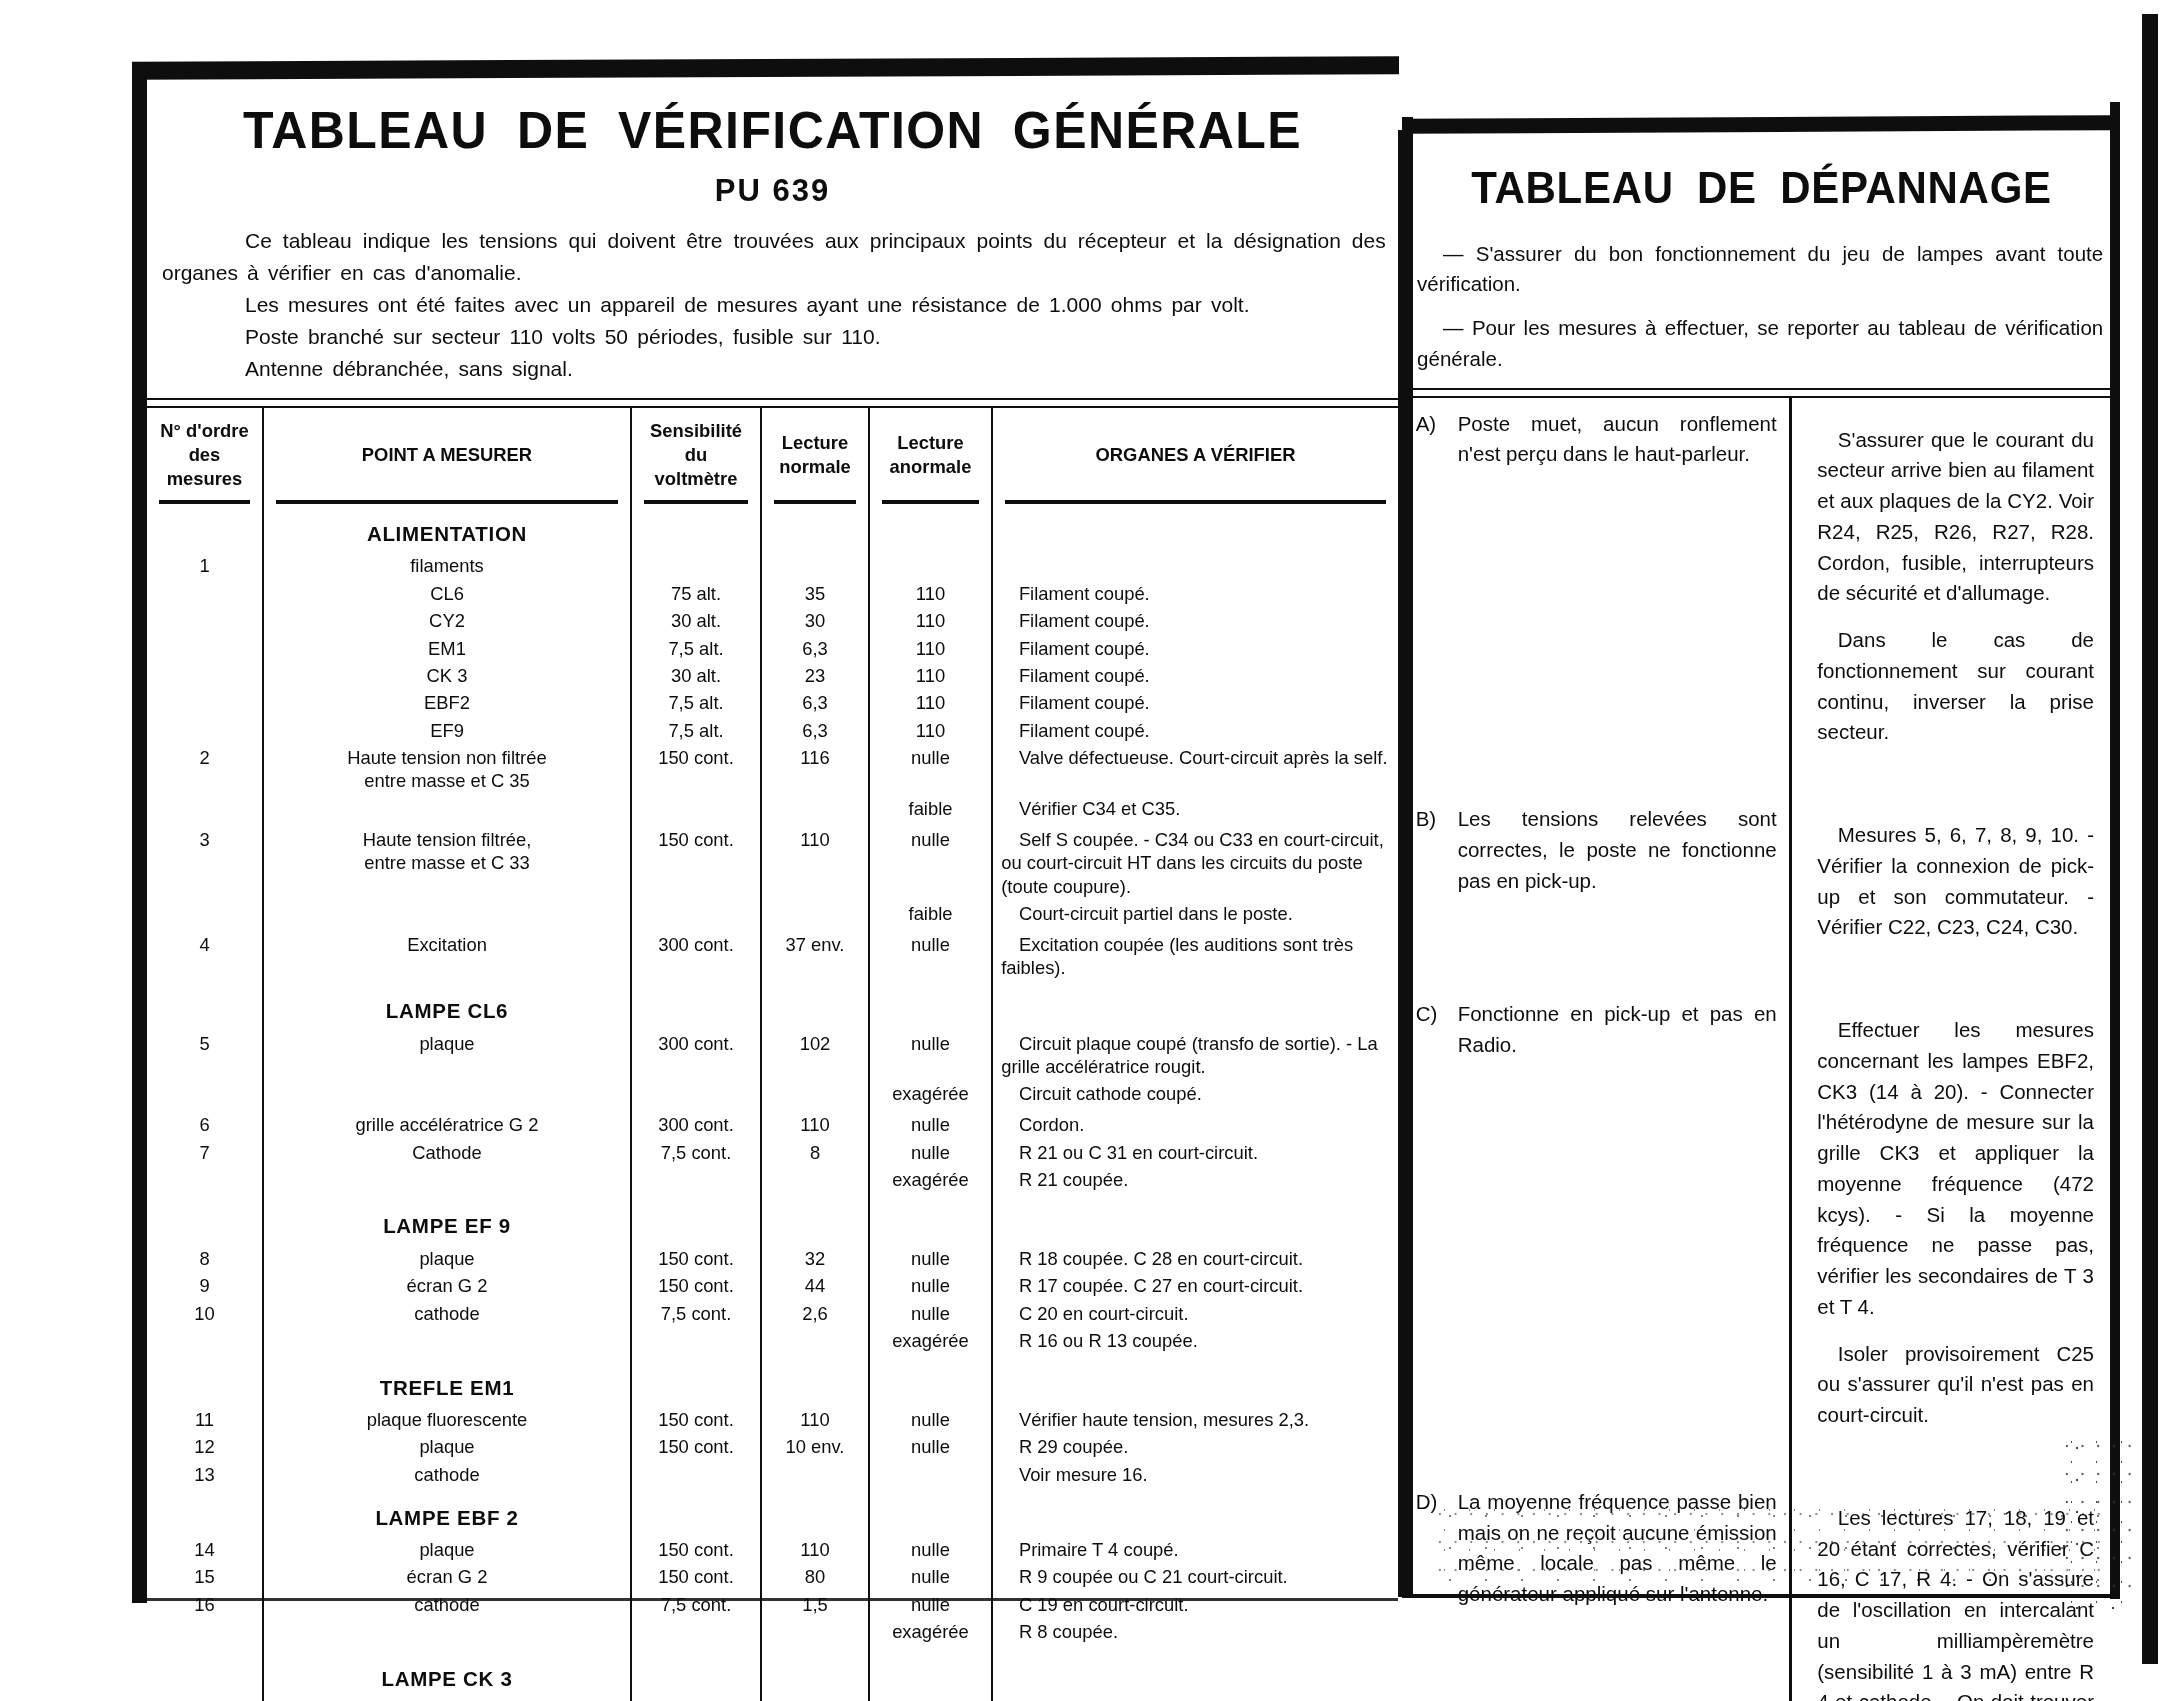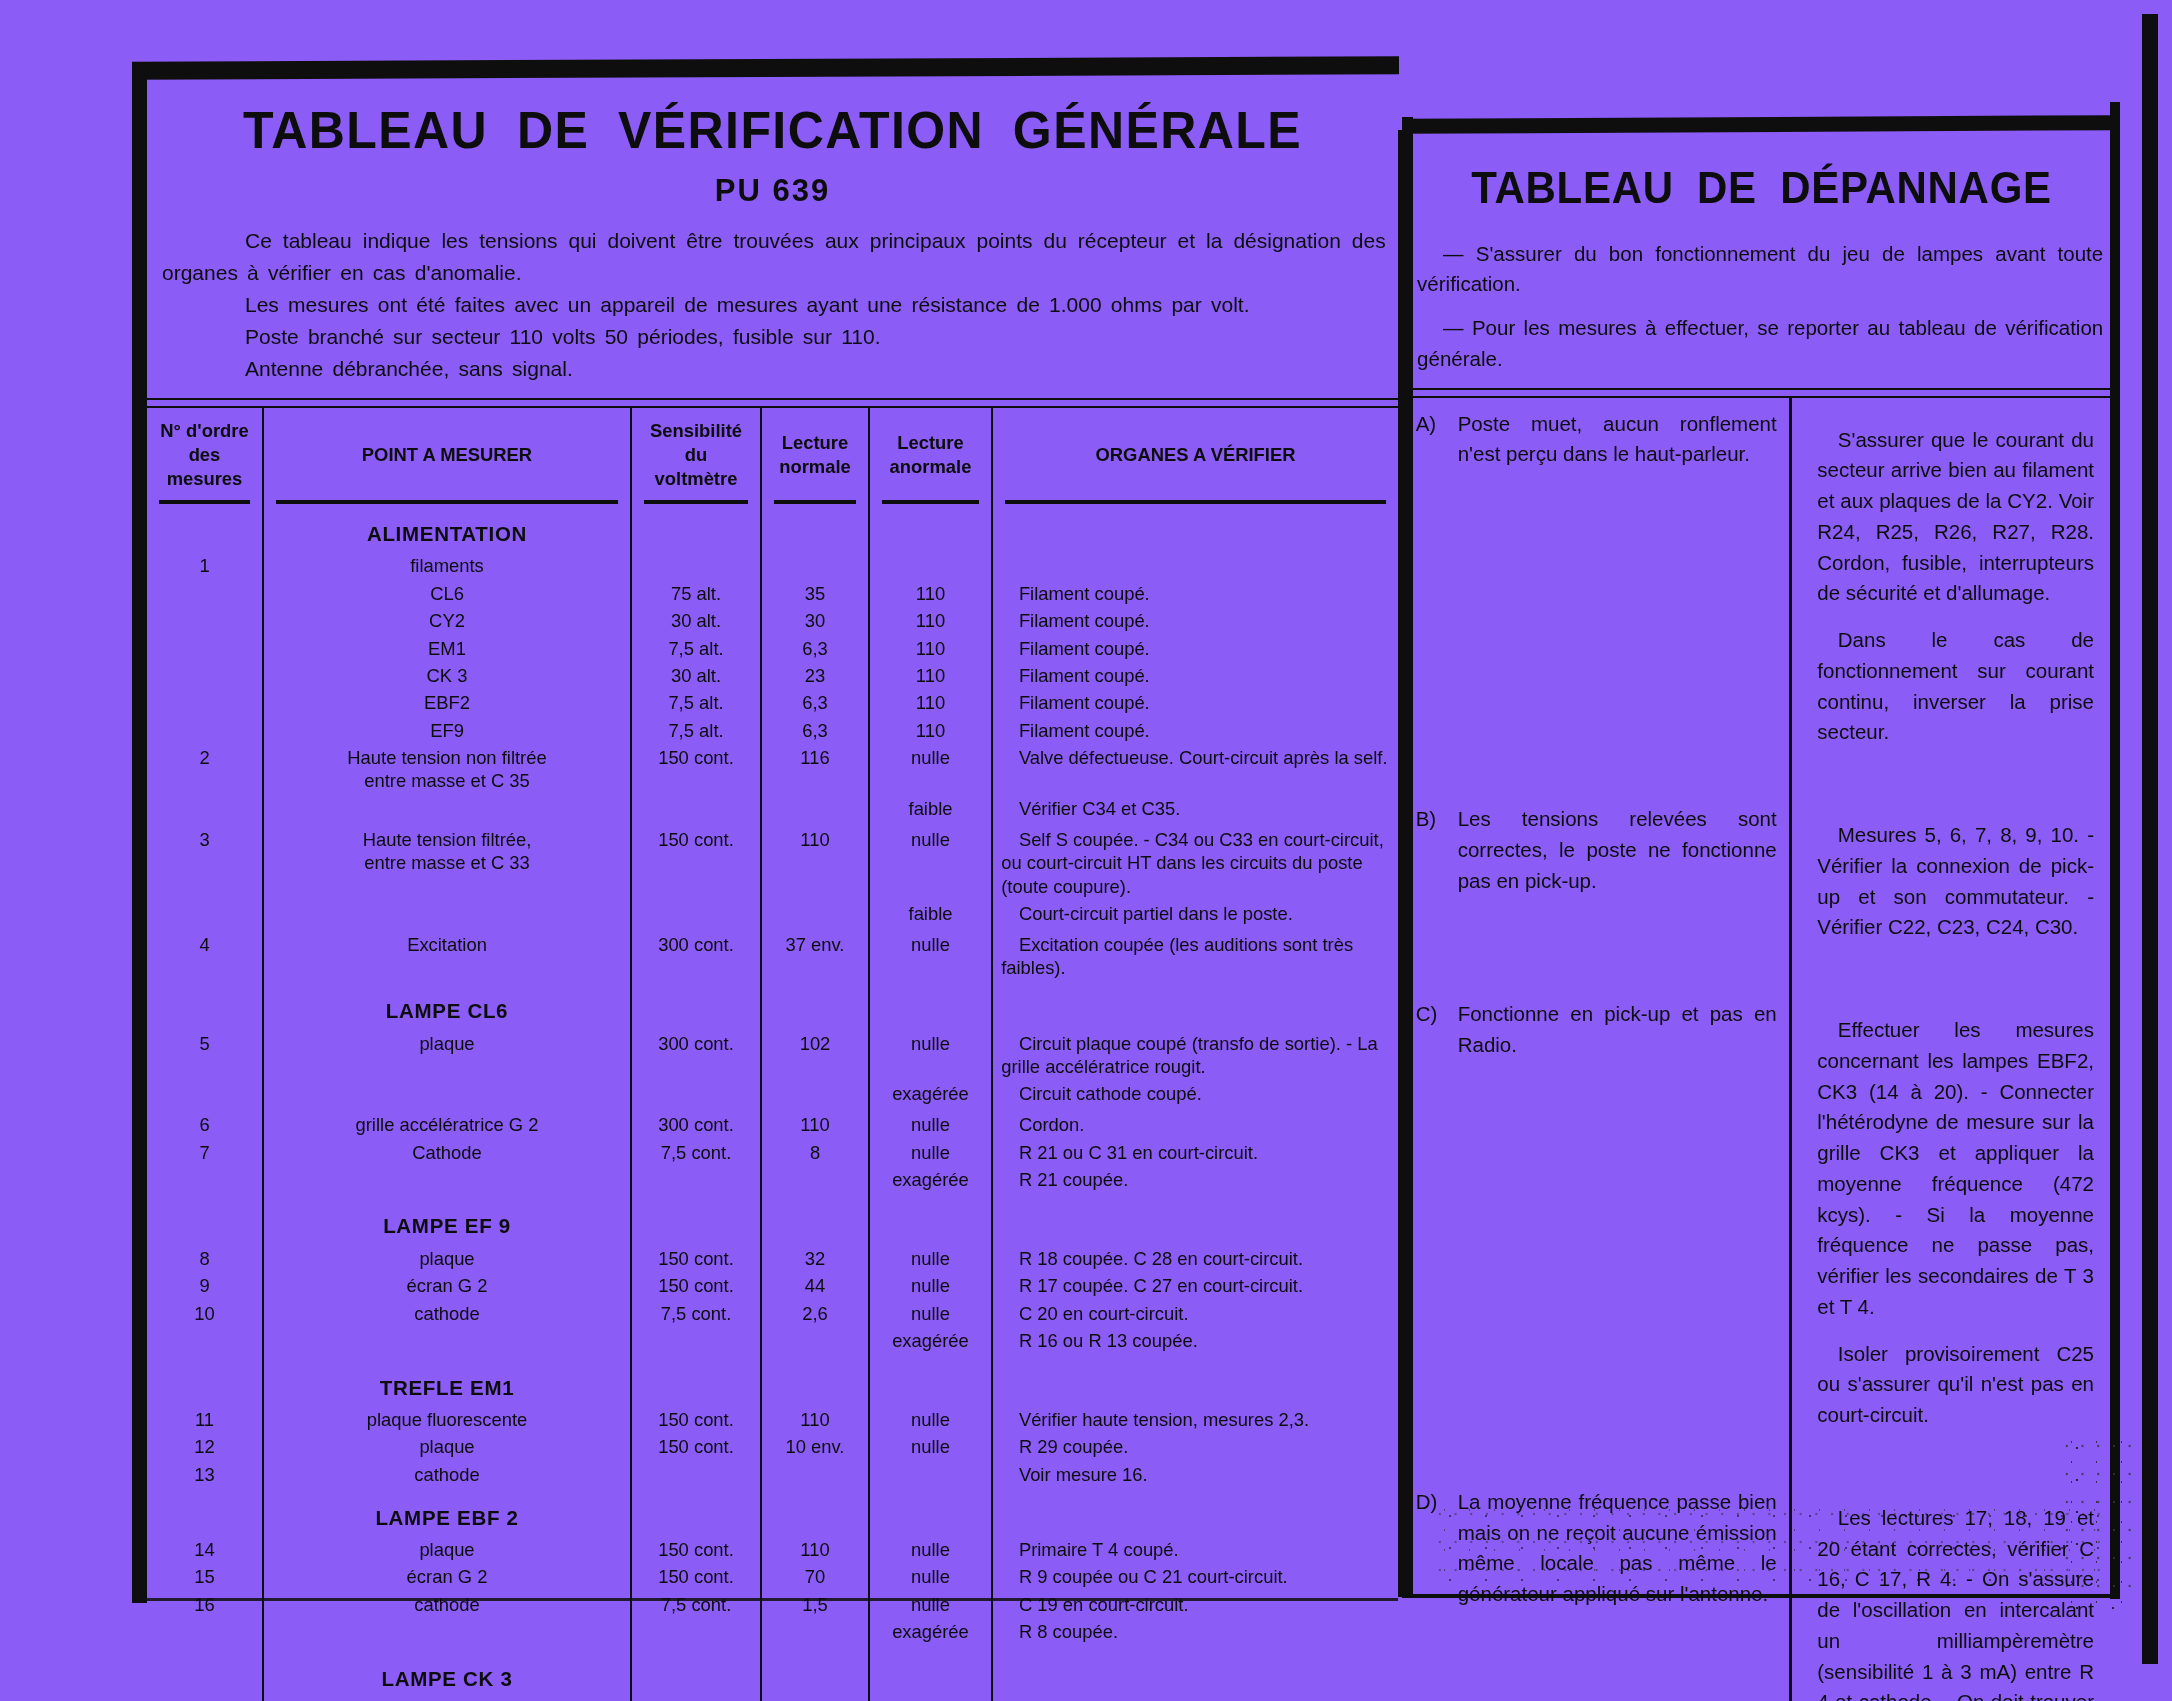--- a/index.html
+++ b/index.html
@@ -1,17 +1,17 @@
 <!DOCTYPE html>
 <html style="font-size:11px"><head>
 <meta charset="utf-8">
 <style>
   html,body { margin:0; padding:0; background:#e8e8e4; }
   .page {
-    position:relative; width:2172px; height:1702px; background:#8b5cf6;
+    position:relative; width:2172px; height:1702px; background:#ffffff;
     font-family:"Liberation Sans", sans-serif; color:#0d0d0d; overflow:hidden;
   }
   
   .bar { position:absolute; background:#0e0e0e; }
   .bar-left        { left:132px;  top:63px;  width:15px;  height:1540px; }
   .bar-top-left    { left:132px;  top:59px;  width:1267px; height:17.7px; transform:skewY(-0.25deg); }
   .bar-center      { left:1398px; top:130px; width:4.1px;   height:1467px; }
   .bar-top-right   { left:1402px; top:117px; width:716px; height:15px; transform:skewY(-0.3deg); }
   .bar-left-right-panel { left:1402px; top:117px; width:11px; height:1480px; }
   .bar-right-inner { left:2110px; top:102px; width:9.5px;  height:1497px; }
@@ -368,21 +368,21 @@
             <div class="c c1">plaque</div>
             <div class="c c2">150 cont.</div>
             <div class="c c3">110</div>
             <div class="c c4">nulle</div>
             <div class="c c5">Primaire T 4 coupé.</div>
           </div>
           <div class="trow row">
             <div class="c c0">15</div>
             <div class="c c1">écran G 2</div>
             <div class="c c2">150 cont.</div>
-            <div class="c c3">70</div>
+            <div class="c c3">80</div>
             <div class="c c4">nulle</div>
             <div class="c c5">R 9 coupée ou C 21 court-circuit.</div>
           </div>
           <div class="trow row">
             <div class="c c0">16</div>
             <div class="c c1">cathode</div>
             <div class="c c2">7,5 cont.</div>
             <div class="c c3">1,5</div>
             <div class="c c4">nulle</div>
             <div class="c c5">C 19 en court-circuit.</div>

